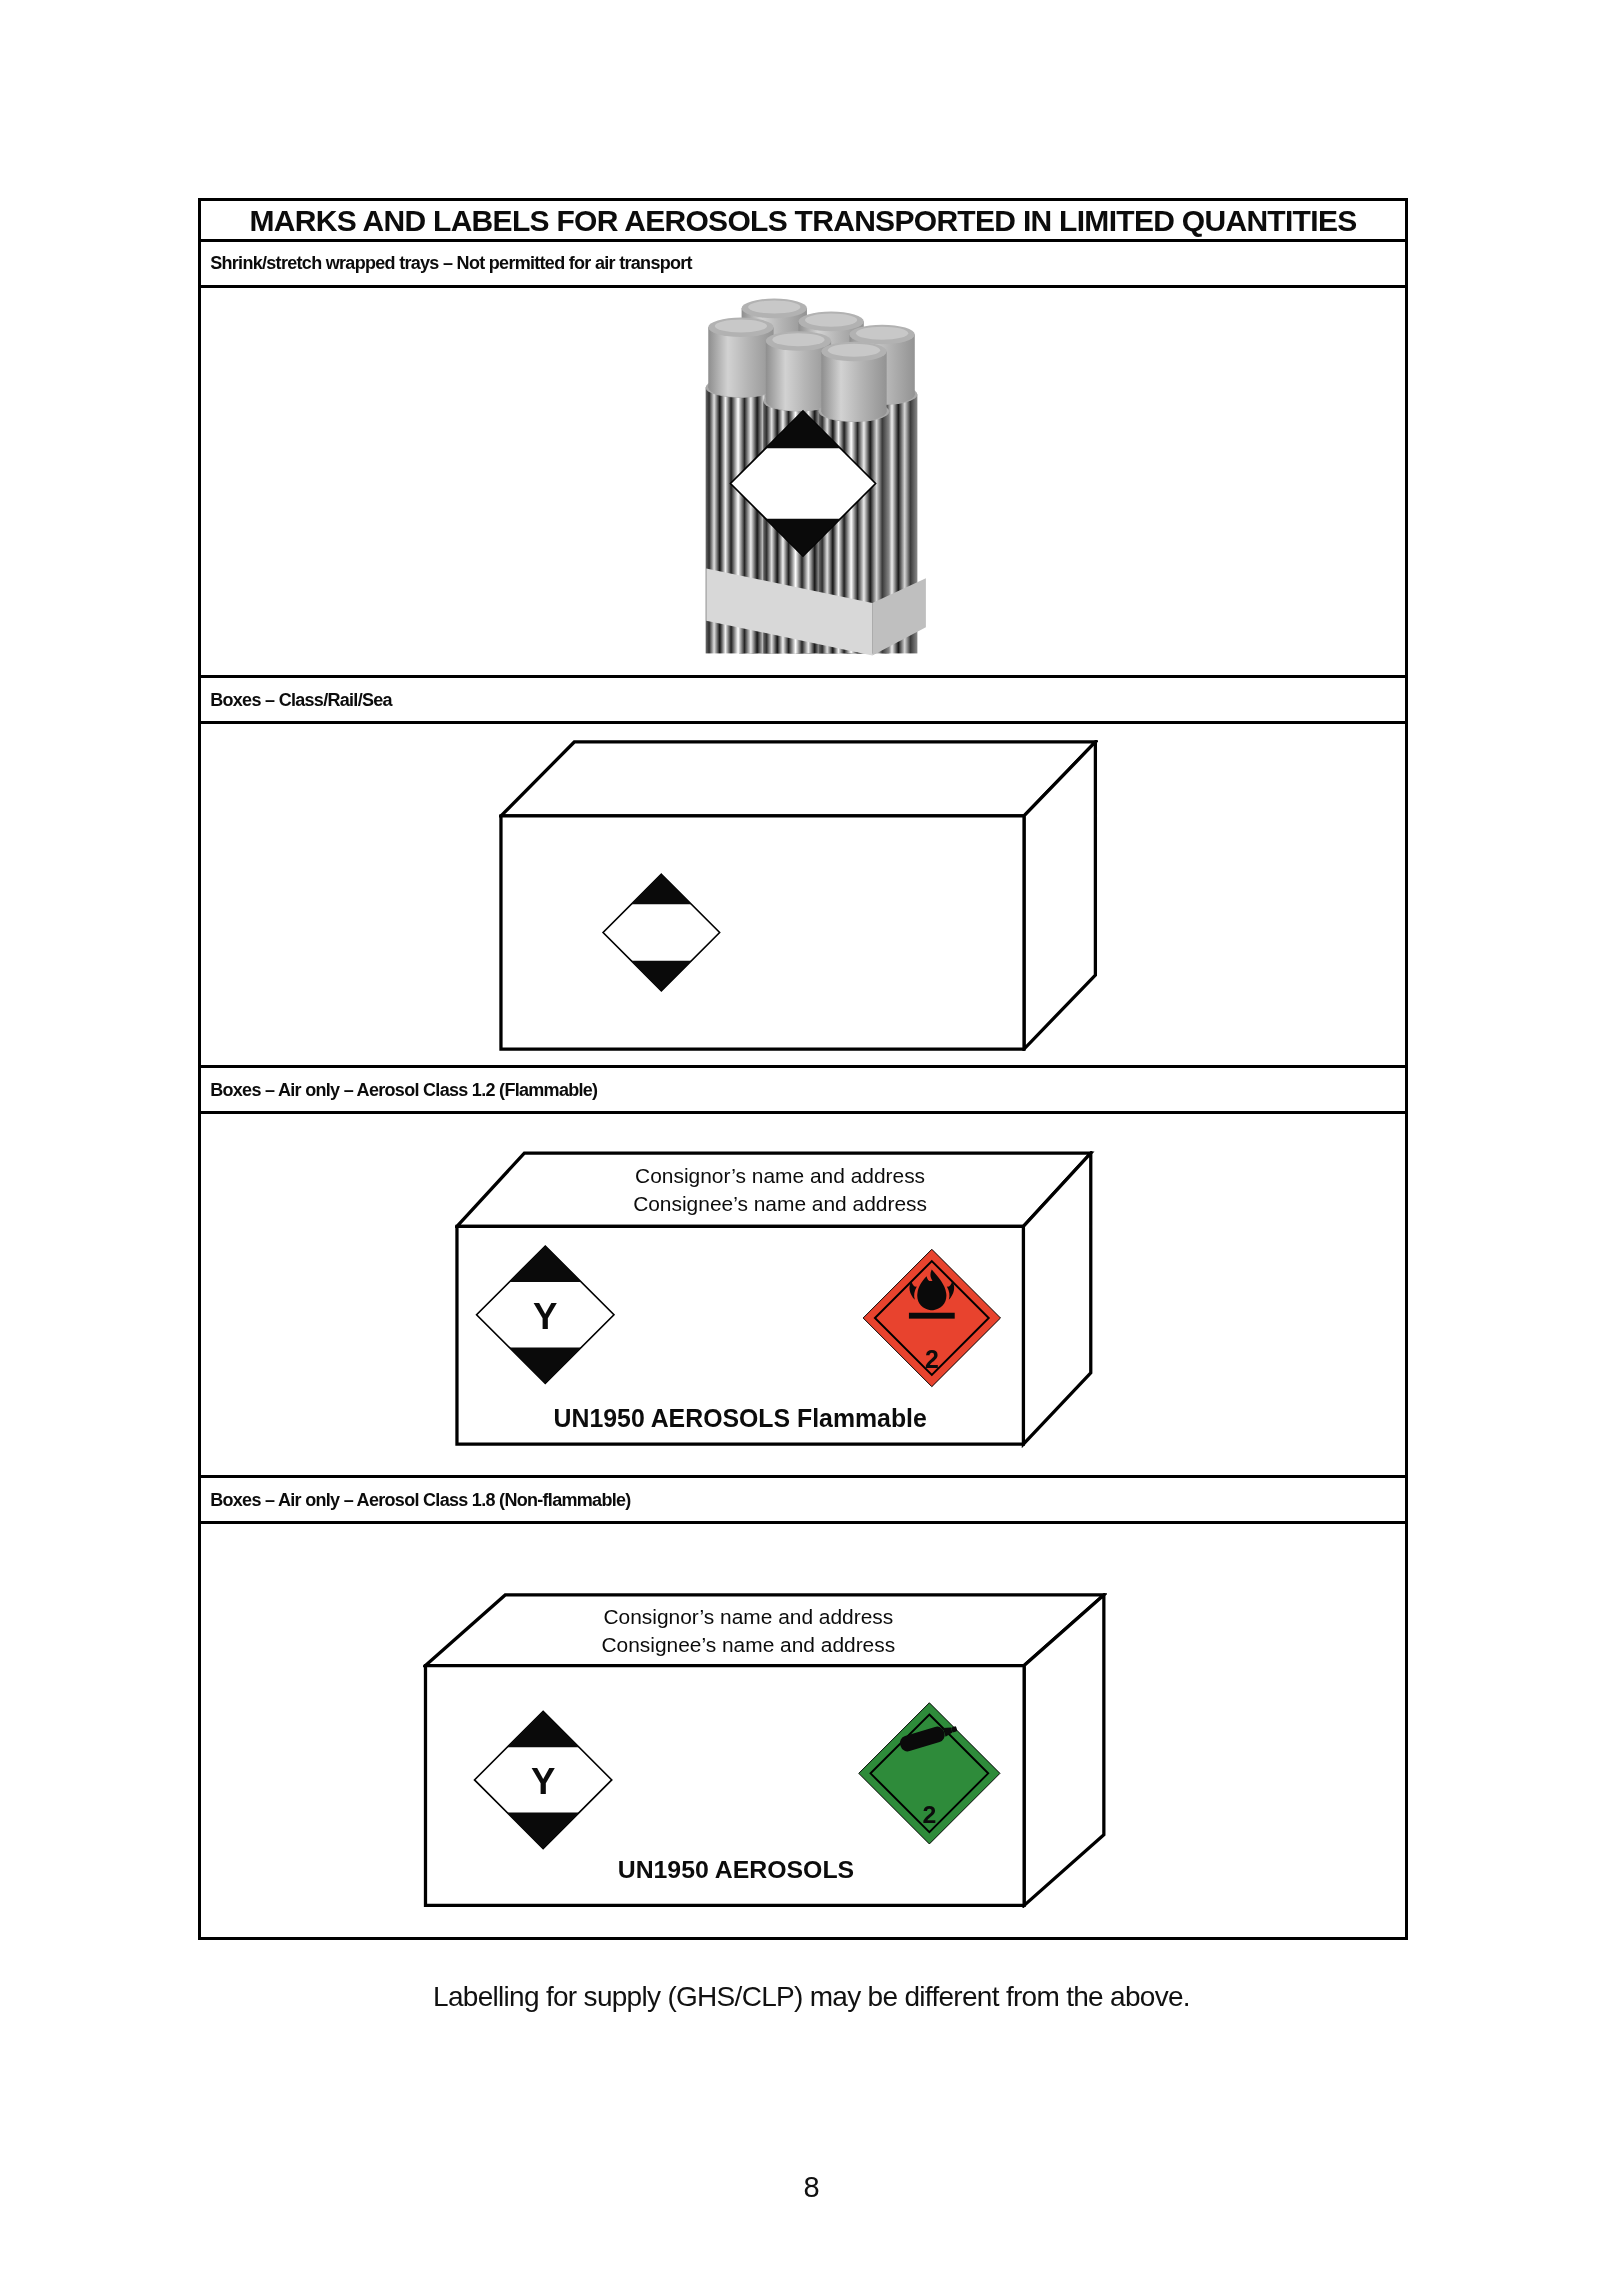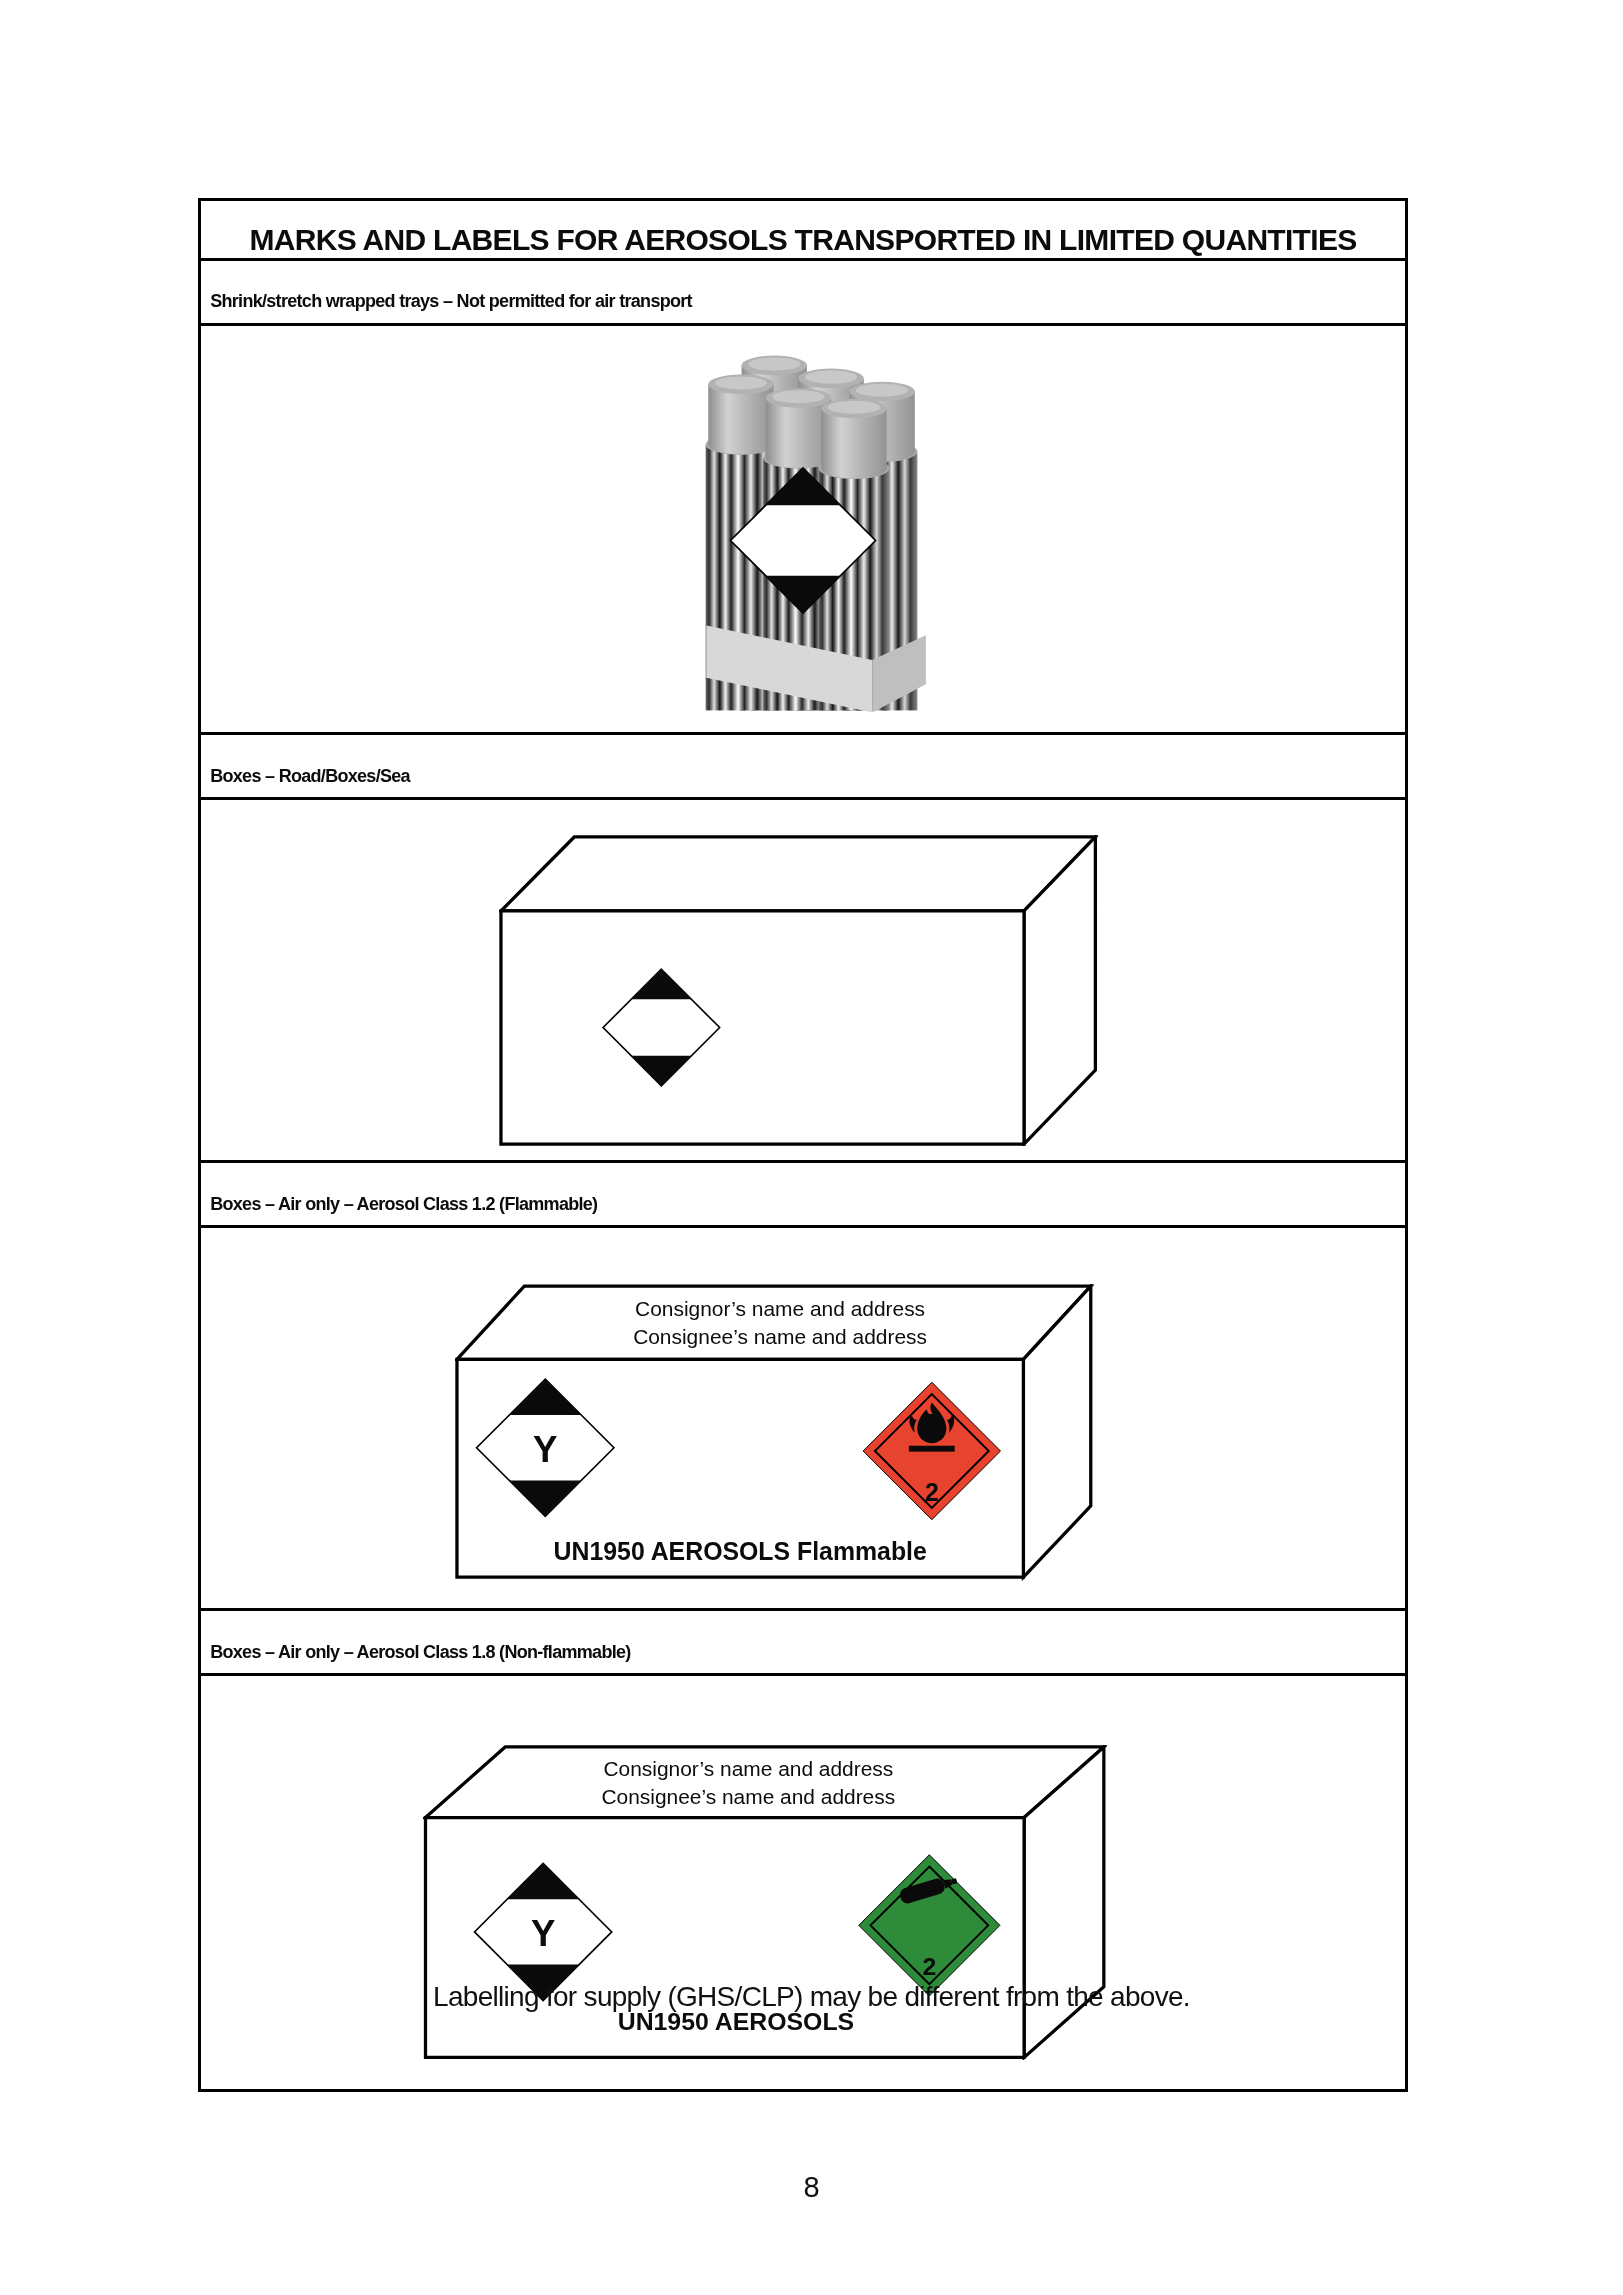--- a/index.html
+++ b/index.html
@@ -15,21 +15,21 @@
   .lq-table{
     position:absolute;
     left:198px;
     top:198px;
     width:1210px;
     border:3.9px solid #000;
     box-sizing:border-box;
     background:#fff;
   }
   .row{box-sizing:border-box;position:relative;background:#fff;}
-  .row.bordered{border-bottom:3.3px solid #000;margin-top:19px;}
+  .row.bordered{border-bottom:3.3px solid #000;}
   .title-row{
     height:41px;
     text-align:center;
     font-weight:bold;
     font-size:30px;
     line-height:39px;
     letter-spacing:-0.7px;
     white-space:nowrap;
   }
   .header-row{
@@ -162,21 +162,21 @@
 
         <g>
           <polygon points="150,174 261,285 150,396 39,285" fill="#ffffff" stroke="#000" stroke-width="2.5"></polygon>
           <polygon points="150,174 207,231 93,231" fill="#0a0a0a"></polygon>
           <polygon points="150,396 207,339 93,339" fill="#0a0a0a"></polygon>
         </g>
       </svg>
     </div>
 
     <div class="row bordered header-row h71">
-      <span>Boxes – Road/Boxes/Sea</span>
+      <span>Boxes – Class/Rail/Sea</span>
     </div>
 
     <div class="row bordered img-row" style="height:344px;">
       <svg style="left:298px;top:16.4px;" width="599" height="311" viewBox="0 0 915 475">
         <g fill="#ffffff" stroke="#000" stroke-width="5" stroke-linejoin="miter">
           <polygon points="3,116 115,3 911,3 802,116"></polygon>
           <polygon points="802,116 911,3 911,359 802,472"></polygon>
           <polygon points="3,116 802,116 802,472 3,472"></polygon>
         </g>
         <g>

